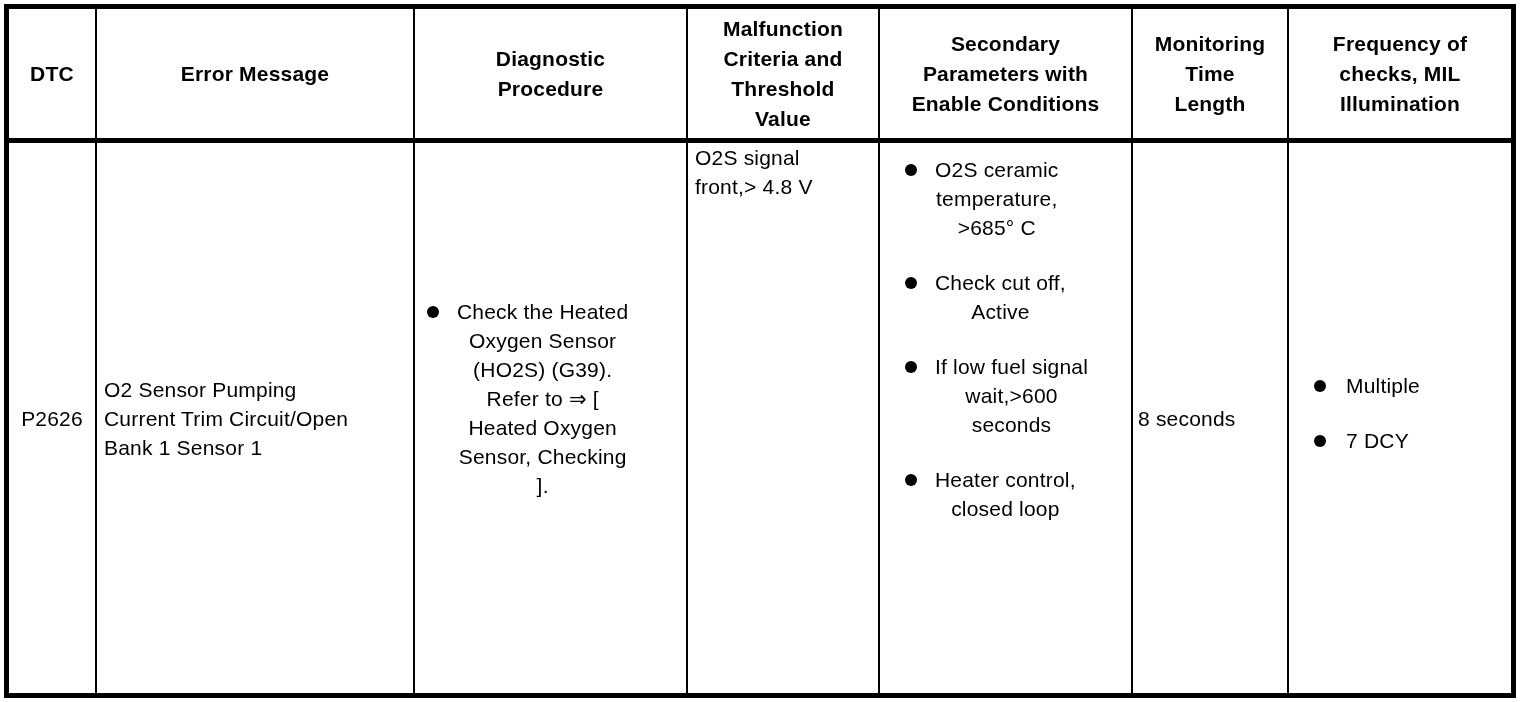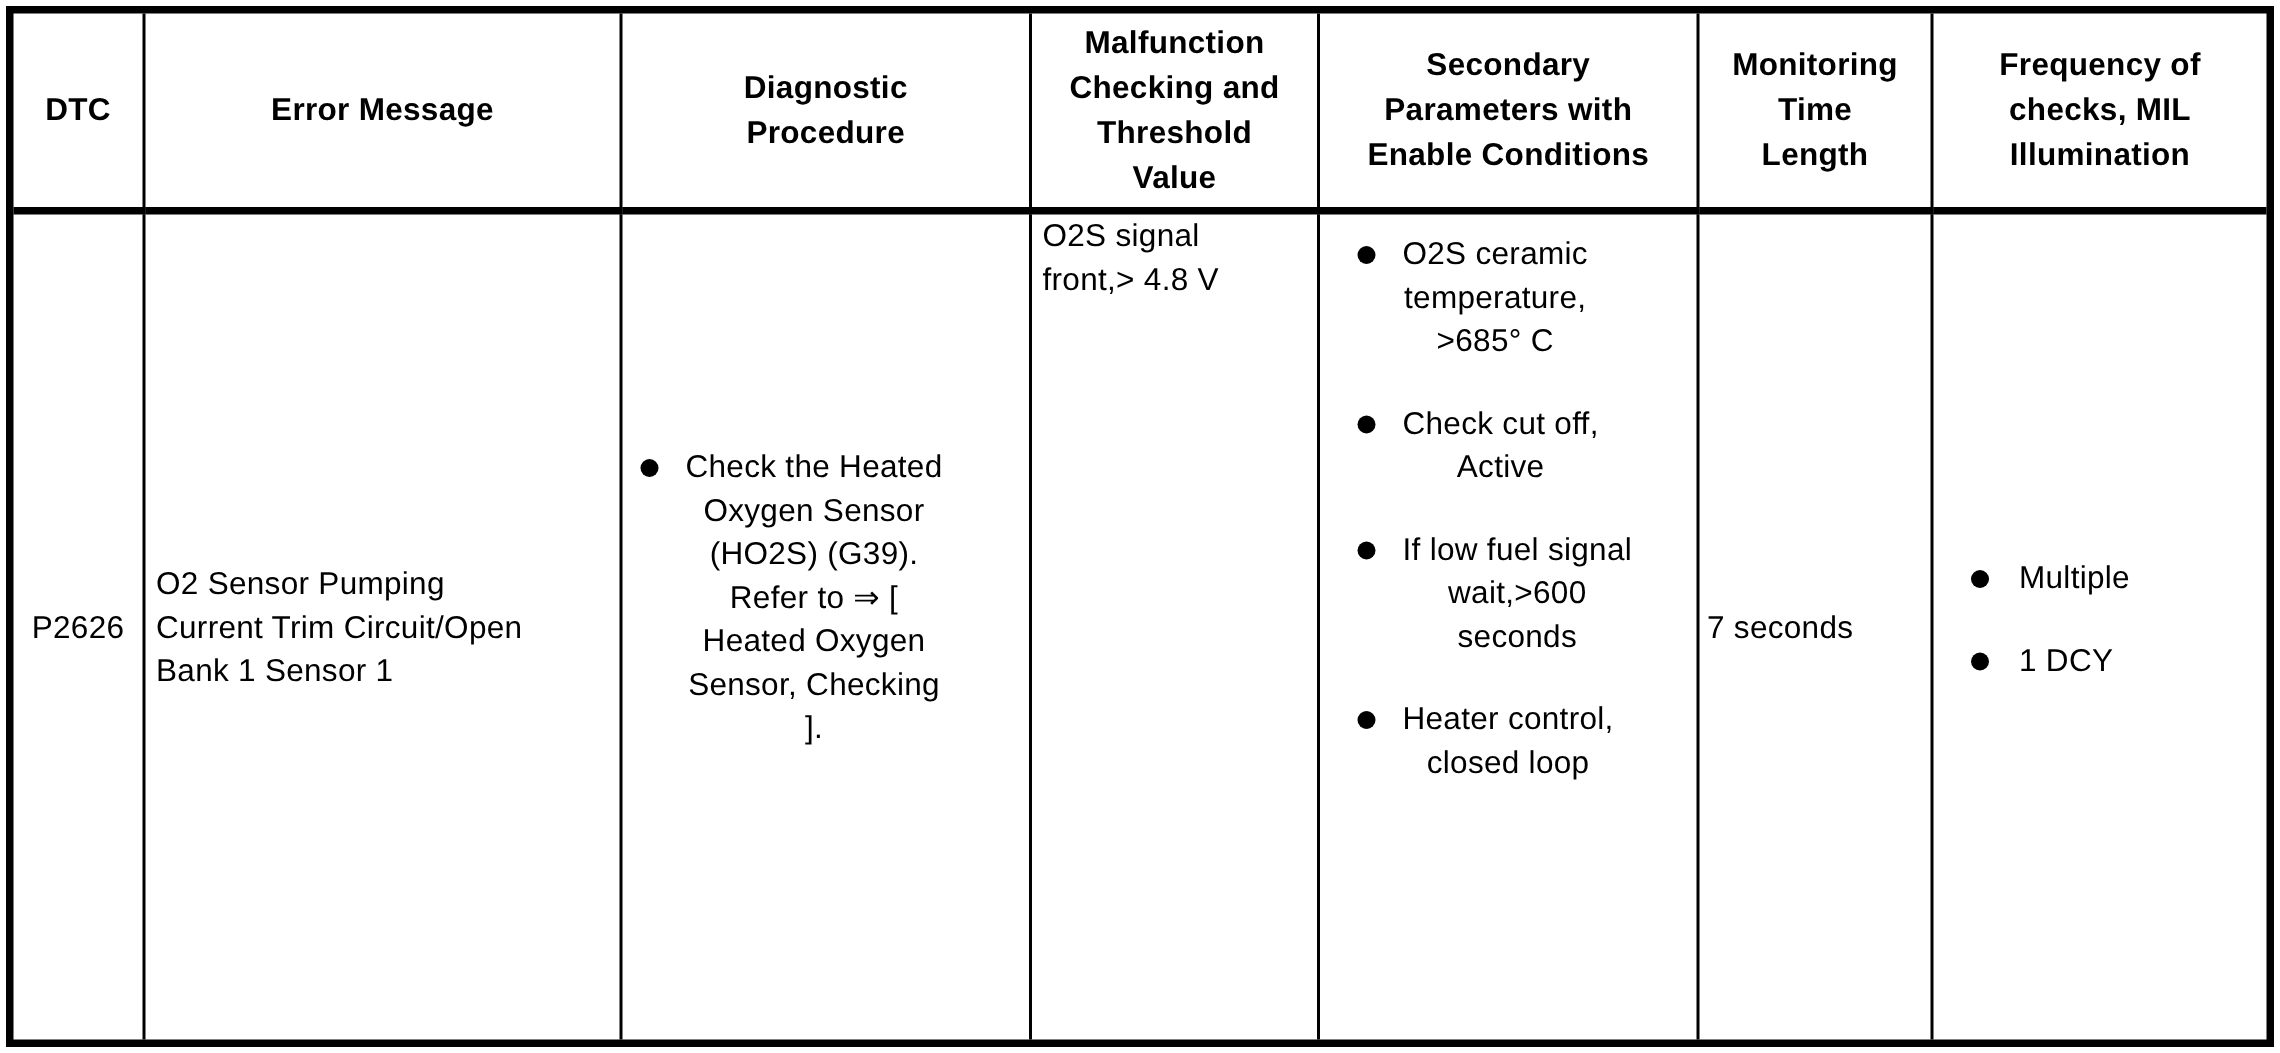--- a/index.html
+++ b/index.html
@@ -85,21 +85,21 @@
   </div>
   <div class="cell hcell">
     <span class="pre">Error Message</span>
   </div>
   <div class="cell hcell">
     <span class="pre">Diagnostic
 Procedure</span>
   </div>
   <div class="cell hcell">
     <span class="pre">Malfunction
-Checking and
+Criteria and
 Threshold
 Value</span>
   </div>
   <div class="cell hcell">
     <span class="pre">Secondary
 Parameters with
 Enable Conditions</span>
   </div>
   <div class="cell hcell">
     <span class="pre">Monitoring
@@ -163,29 +163,29 @@
       </li>
       <li>
         <span class="bullet-dot"></span>
         <span class="pre">Heater control,
 closed loop</span>
       </li>
     </ul>
   </div>
 
   <div class="cell bcell c-mon">
-    <span class="pre">7 seconds</span>
+    <span class="pre">8 seconds</span>
   </div>
 
   <div class="cell bcell c-freq last">
     <ul class="bullets">
       <li>
         <span class="bullet-dot"></span>
         <span class="pre">Multiple</span>
       </li>
       <li>
         <span class="bullet-dot"></span>
-        <span class="pre">1 DCY</span>
+        <span class="pre">7 DCY</span>
       </li>
     </ul>
   </div>
 
 </div>
 
 </body></html>

